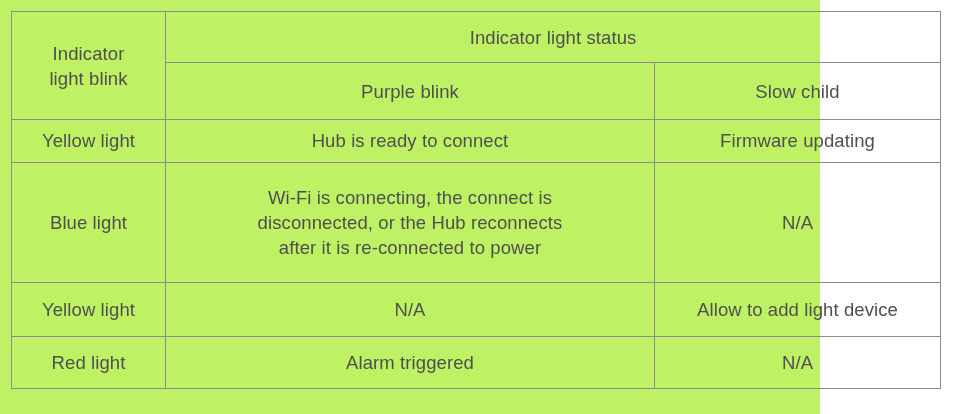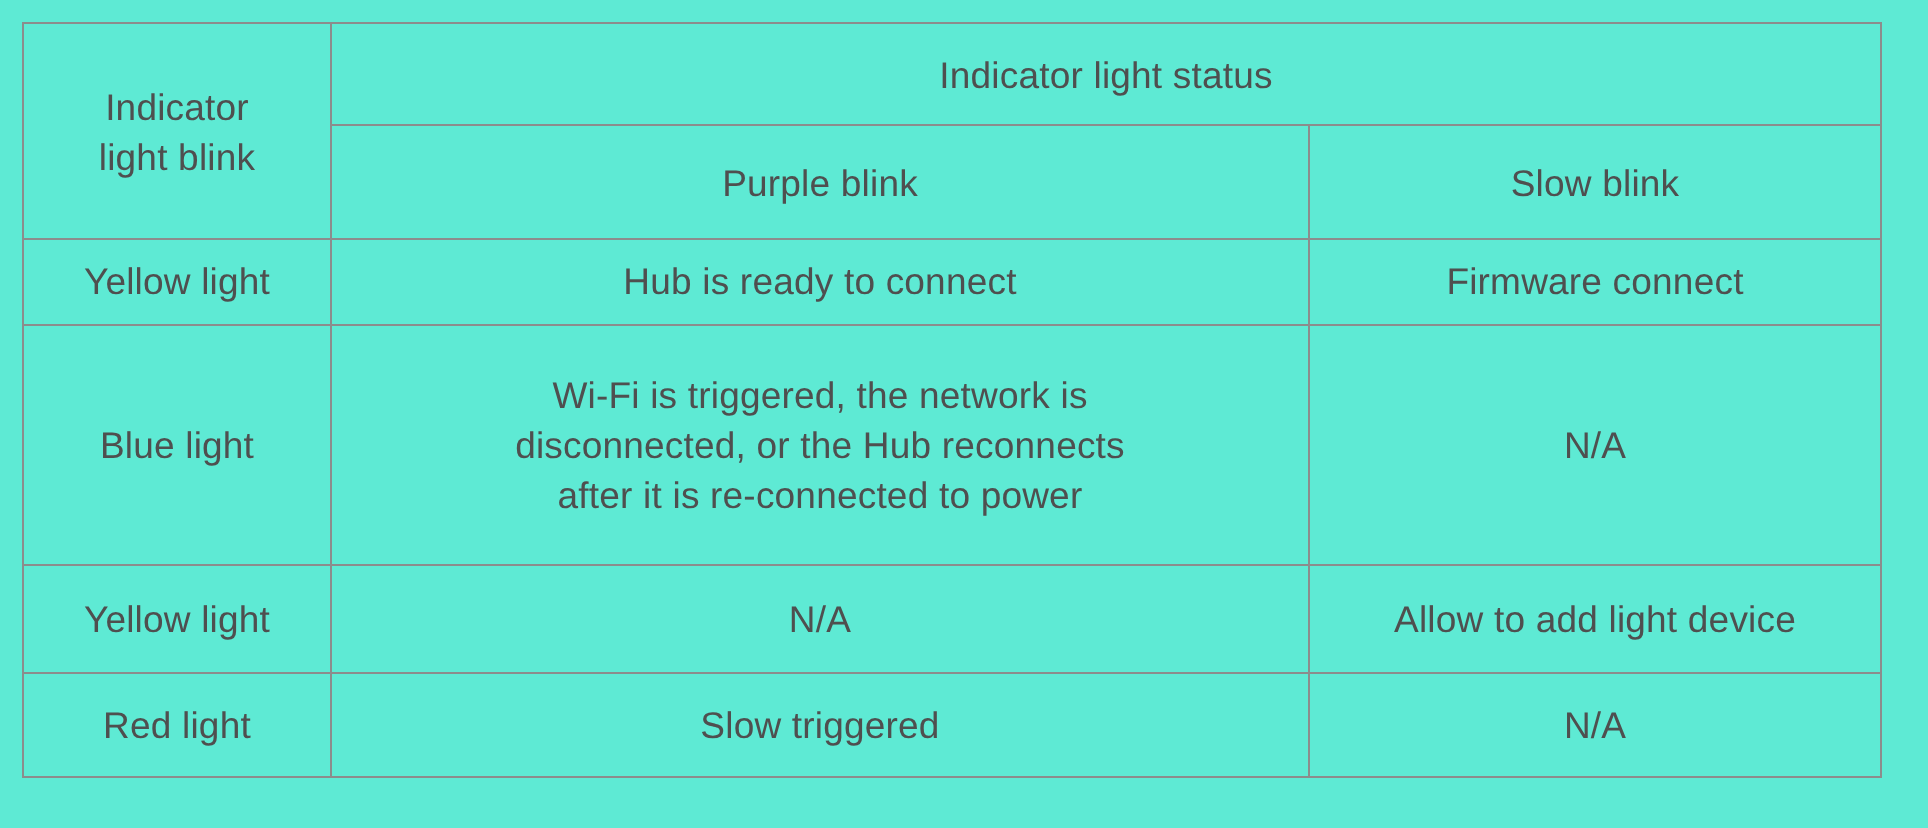--- a/index.html
+++ b/index.html
@@ -11,23 +11,23 @@
     width: 964px;
     height: 414px;
     overflow: hidden;
     font-family: "Liberation Sans", sans-serif;
     color: #4f4f4f;
     -webkit-font-smoothing: antialiased;
   }
 
   .page {
     position: relative;
-    width: 964px;
+    width: 820px;
     height: 414px;
-    background: #5eead4;
+    background: #bef264;
     box-sizing: border-box;
   }
 
   .table-wrap {
     position: absolute;
     left: 11px;
     top: 11px;
     width: 929px;
     height: 378px;
   }
@@ -87,46 +87,46 @@
       <tbody>
         <tr class="row-head-a">
           <td class="cell-color-header" rowspan="2">
             <div>Indicator</div>
             <div>light blink</div>
           </td>
           <td colspan="2">Indicator light status</td>
         </tr>
         <tr class="row-head-b">
           <td>Purple blink</td>
-          <td>Slow blink</td>
+          <td>Slow child</td>
         </tr>
 
         <tr class="row-yellow">
           <td>Yellow light</td>
           <td>Hub is ready to connect</td>
-          <td>Firmware connect</td>
+          <td>Firmware updating</td>
         </tr>
 
         <tr class="row-blue">
           <td>Blue light</td>
           <td class="multiline">
-            <div>Wi-Fi is triggered, the network is</div>
+            <div>Wi-Fi is connecting, the connect is</div>
             <div>disconnected, or the Hub reconnects</div>
             <div>after it is re-connected to power</div>
           </td>
           <td>N/A</td>
         </tr>
 
         <tr class="row-purple">
           <td>Yellow light</td>
           <td>N/A</td>
           <td>Allow to add light device</td>
         </tr>
 
         <tr class="row-red">
           <td>Red light</td>
-          <td>Slow triggered</td>
+          <td>Alarm triggered</td>
           <td>N/A</td>
         </tr>
       </tbody>
     </table>
   </div>
 </div>
 
 </body></html>

